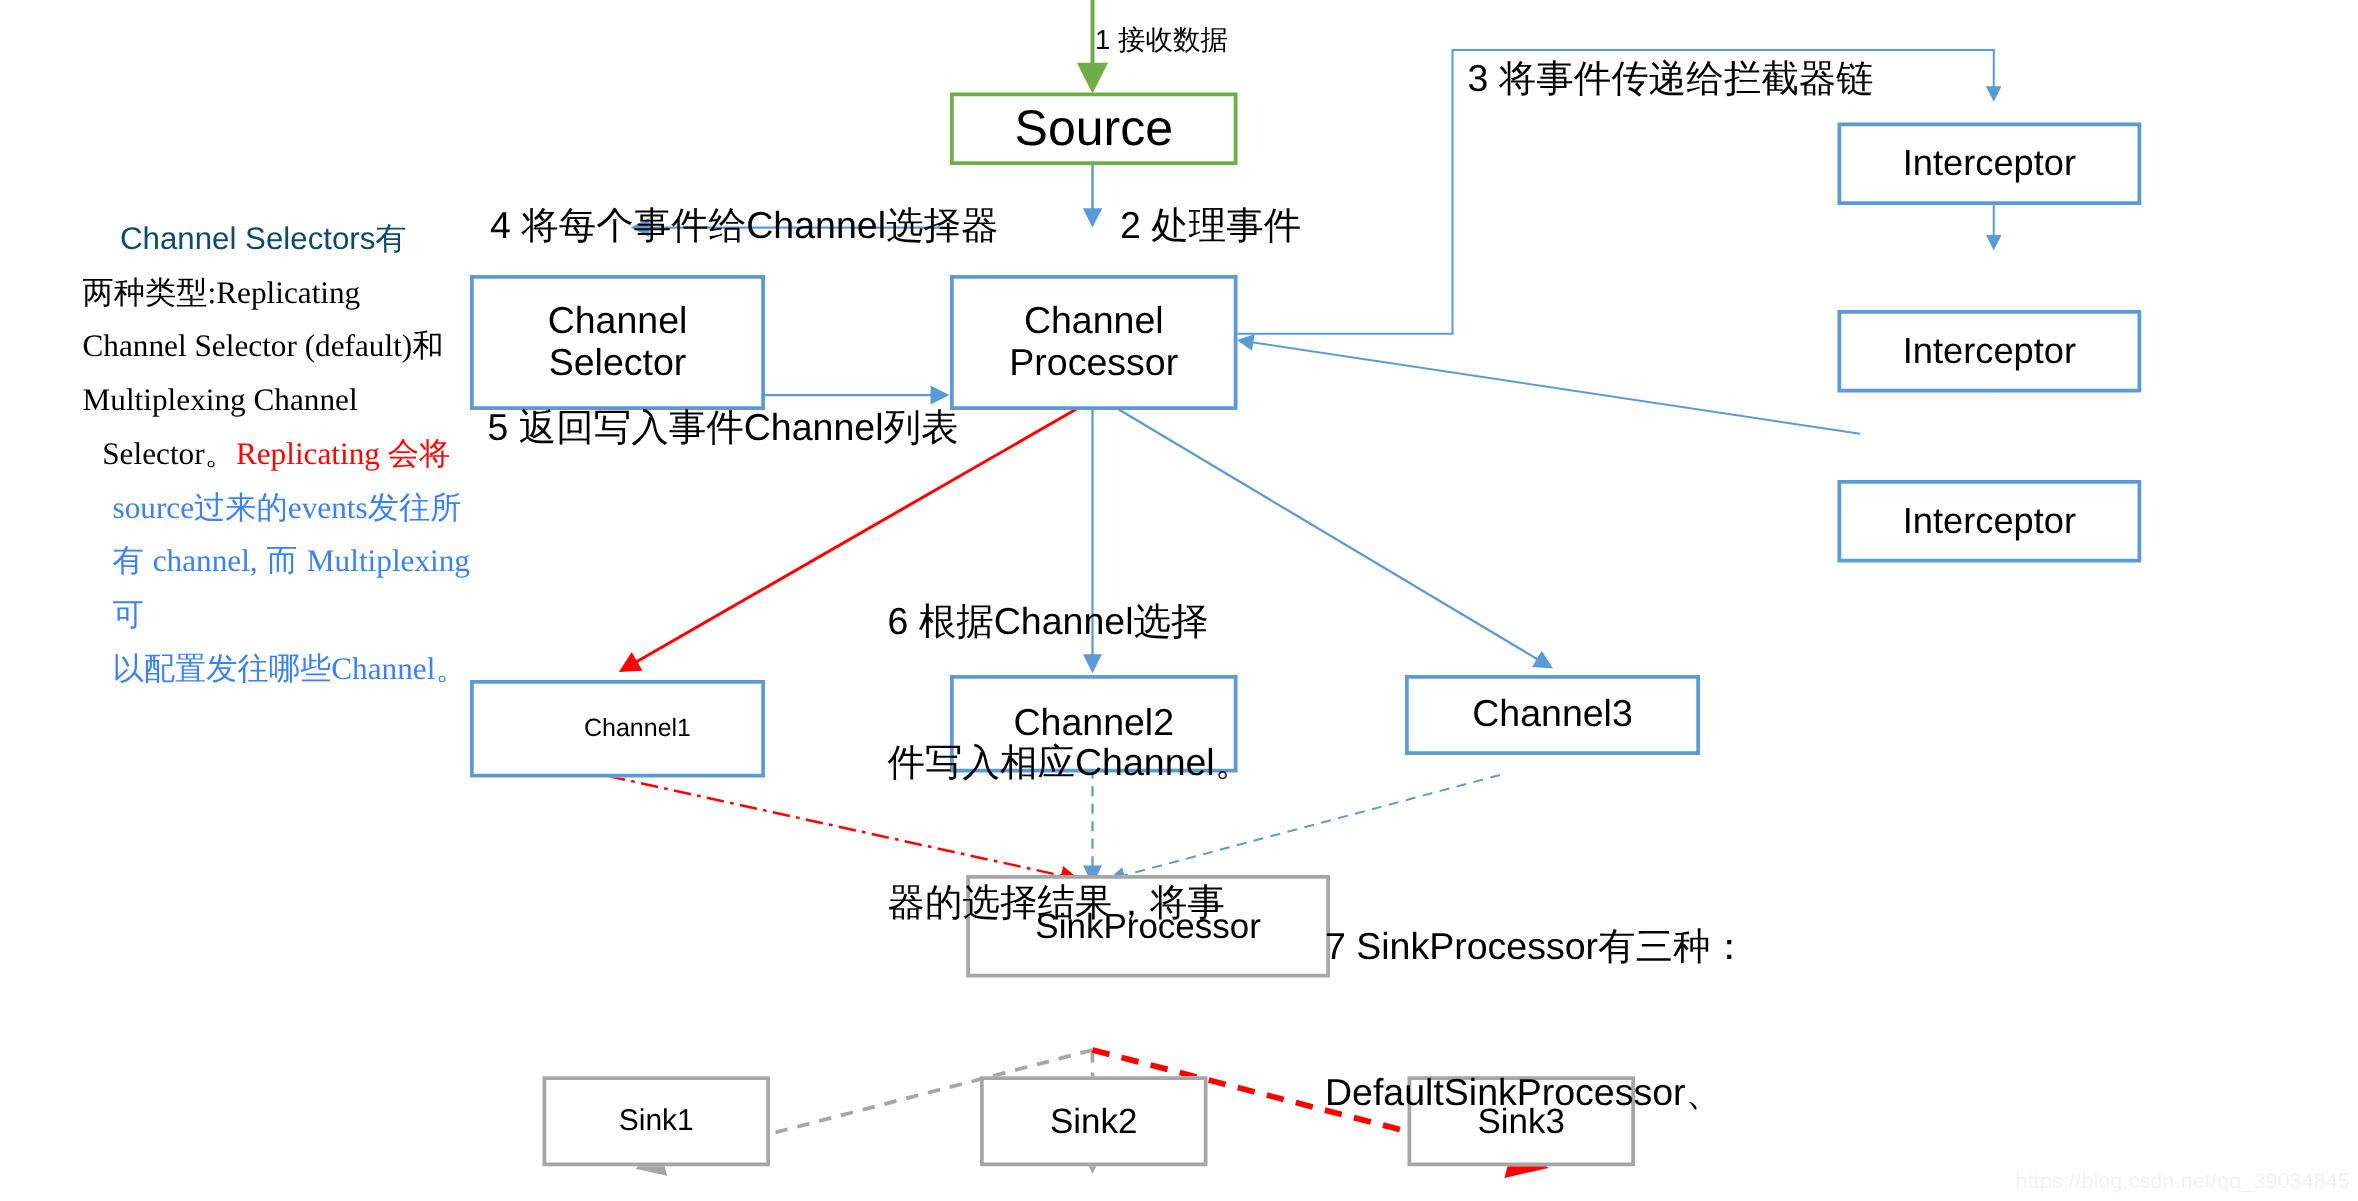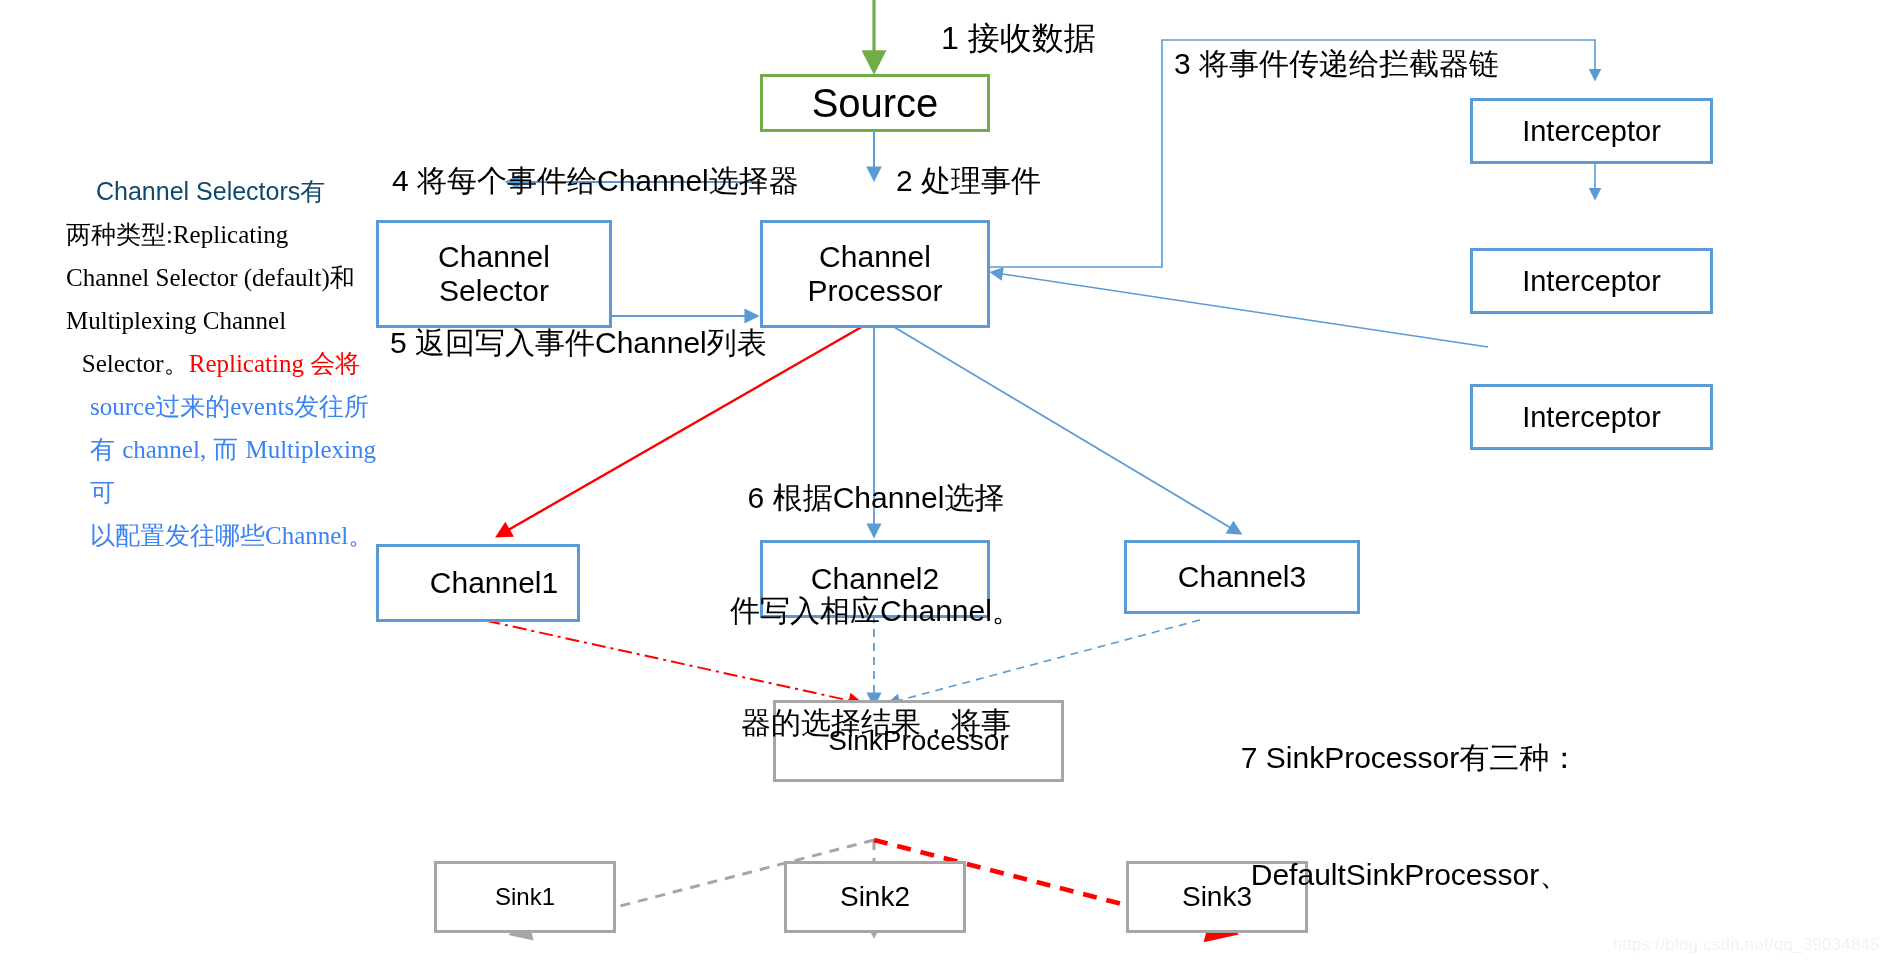--- a/index.html
+++ b/index.html
@@ -35,21 +35,21 @@
   .node span{display:block;}
   .node.blue{border:3px solid #5b9bd5;}
   .node.green{border:3px solid #70ad47;}
   .node.gray{border:3px solid #a6a6a6;}
   .lbl{
     position:absolute;
     z-index:4;
     white-space:pre;
     line-height:1.25;
   }
-  .lbl.ctr{text-align:center;}
+  .lbl.ctr{text-align:left;}
   .serifnote{
     position:absolute;
     z-index:4;
     font-family:"Liberation Serif","DejaVu Serif",serif;
     line-height:1.72;
     width:310px;
     text-align:justify;
     text-justify:inter-character;
   }
   .serifnote .l1{color:#0c4a6e;font-family:Liberation Sans, sans-serif;text-indent:30px;display:block;}
@@ -183,49 +183,49 @@
   </div>
 
   <div class="node blue" style="left:1470px;top:248px;width:243px;height:66px;font-size:29px;">
     <span>Interceptor</span>
   </div>
 
   <div class="node blue" style="left:1470px;top:384px;width:243px;height:66px;font-size:29px;">
     <span>Interceptor</span>
   </div>
 
-  <div class="node blue" style="left:376px;top:544px;width:204px;height:78px;font-size:30px;padding-left:32px;">
+  <div class="node blue" style="left:376px;top:544px;width:236px;height:78px;font-size:20px;padding-left:32px;">
     <span>Channel1</span>
   </div>
 
   <div class="node blue" style="left:760px;top:540px;width:230px;height:78px;font-size:30px;">
     <span>Channel2</span>
   </div>
 
-  <div class="node blue" style="left:1124px;top:540px;width:236px;height:74px;font-size:30px;justify-content:center;">
+  <div class="node blue" style="left:1124px;top:540px;width:236px;height:64px;font-size:30px;justify-content:center;">
     <span>Channel3</span>
   </div>
 
   <div class="node gray" style="left:745px;top:700px;width:291px;height:82px;font-size:28px;margin-left:28px;">
     <span>SinkProcessor</span>
   </div>
 
   <div class="node gray" style="left:434px;top:861px;width:182px;height:72px;font-size:24px;">
     <span>Sink1</span>
   </div>
 
   <div class="node gray" style="left:784px;top:861px;width:182px;height:72px;font-size:28px;">
     <span>Sink2</span>
   </div>
 
   <div class="node gray" style="left:1126px;top:861px;width:182px;height:72px;font-size:28px;">
     <span>Sink3</span>
   </div>
 
-  <div class="lbl" style="left:941px;top:18px;font-size:32px;">1 接收数据</div>
+  <div class="lbl" style="left:876px;top:18px;font-size:22px;">1 接收数据</div>
 
   <div class="lbl" style="left:896px;top:162px;font-size:30px;">2 处理事件</div>
 
   <div class="lbl" style="left:1174px;top:45px;font-size:30px;">3 将事件传递给拦截器链</div>
 
   <div class="lbl" style="left:392px;top:162px;font-size:30px;">4 将每个事件给Channel选择器</div>
 
   <div class="lbl" style="left:390px;top:324px;font-size:30px;">5 返回写入事件Channel列表</div>
 
   <div class="lbl ctr" style="left:710px;top:404px;width:332px;font-size:30px;">

